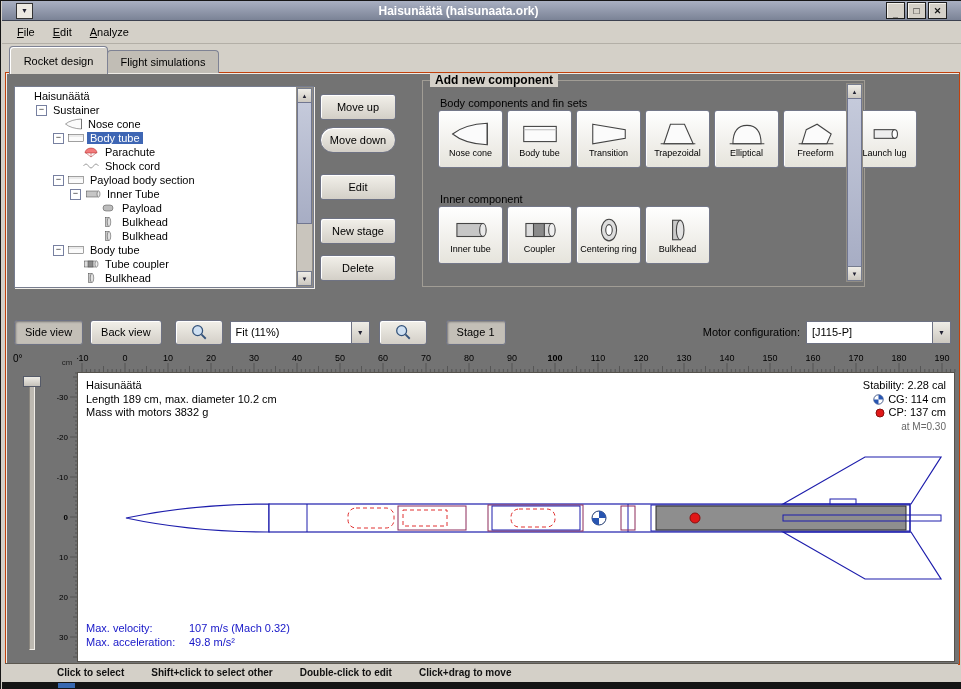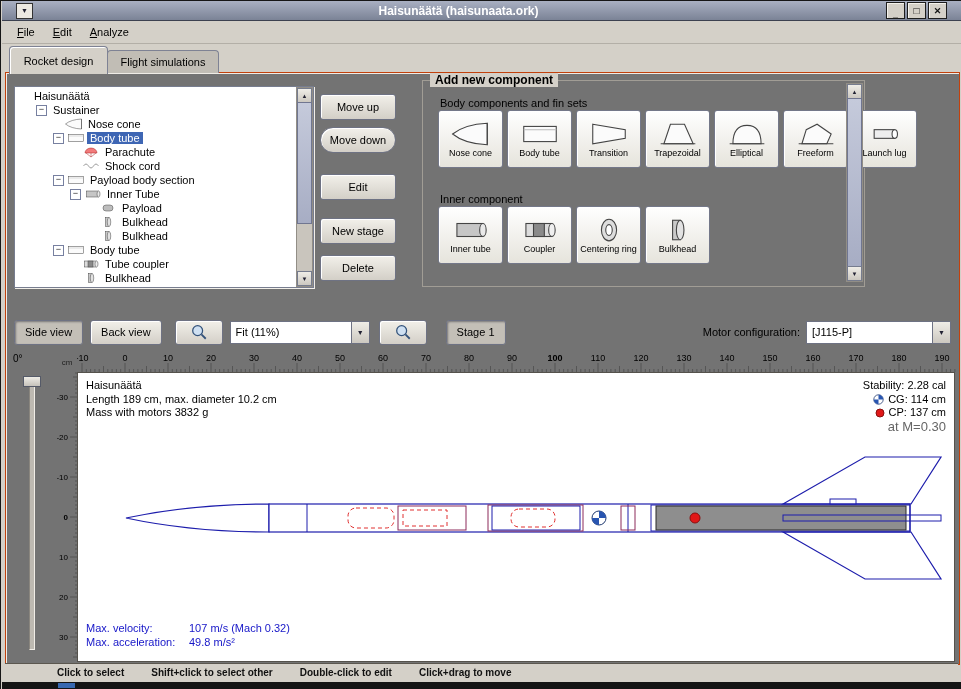--- a/index.html
+++ b/index.html
@@ -80,21 +80,21 @@
   .ruler-corner{position:absolute;left:51px;top:2px;width:20px;height:20px;font-size:8px;display:flex;align-items:center;justify-content:center;color:#222;}
   .h-ruler{position:absolute;left:71px;top:2px;width:880px;height:20px;overflow:hidden;}
   .v-ruler{position:absolute;left:51px;top:22px;width:20px;height:288px;overflow:hidden;}
   .canvas{position:absolute;left:71px;top:22px;width:876px;height:288px;background:#fff;border:1px solid #55524c;box-sizing:content-box;}
   .canvas svg.rocket{position:absolute;left:0;top:0;}
   svg text{font-family:"Liberation Sans",sans-serif;}
 
   .info-block{position:absolute;left:8px;top:6px;font-size:11px;line-height:13.5px;color:#000;}
   .stab-block{position:absolute;right:8px;top:6px;font-size:11px;line-height:13.5px;text-align:right;color:#000;}
   .stab-row{display:flex;align-items:center;justify-content:flex-end;gap:4px;}
-  .stab-mach{color:#666;font-size:13px;}
+  .stab-mach{color:#666;font-size:10px;}
   .flight-stats{position:absolute;left:8px;bottom:12px;font-size:11px;line-height:13.5px;color:#1616c8;}
   .fs-label{display:inline-block;width:103px;}
 
   
   .statusbar{position:absolute;left:4px;top:662px;width:953px;height:18px;border-top:1px solid #5b574f;background:#d4d0c8;display:flex;align-items:center;padding-left:52px;box-sizing:border-box;}
   .hint{font-size:10px;font-weight:bold;color:#111;margin-right:27px;}
 
   .bottom-strip{position:absolute;left:1px;right:1px;top:681px;height:7px;background:#141414;}
   .strip-accent{position:absolute;left:57px;top:682px;width:17px;height:5px;background:#3868b0;}
 </style>

